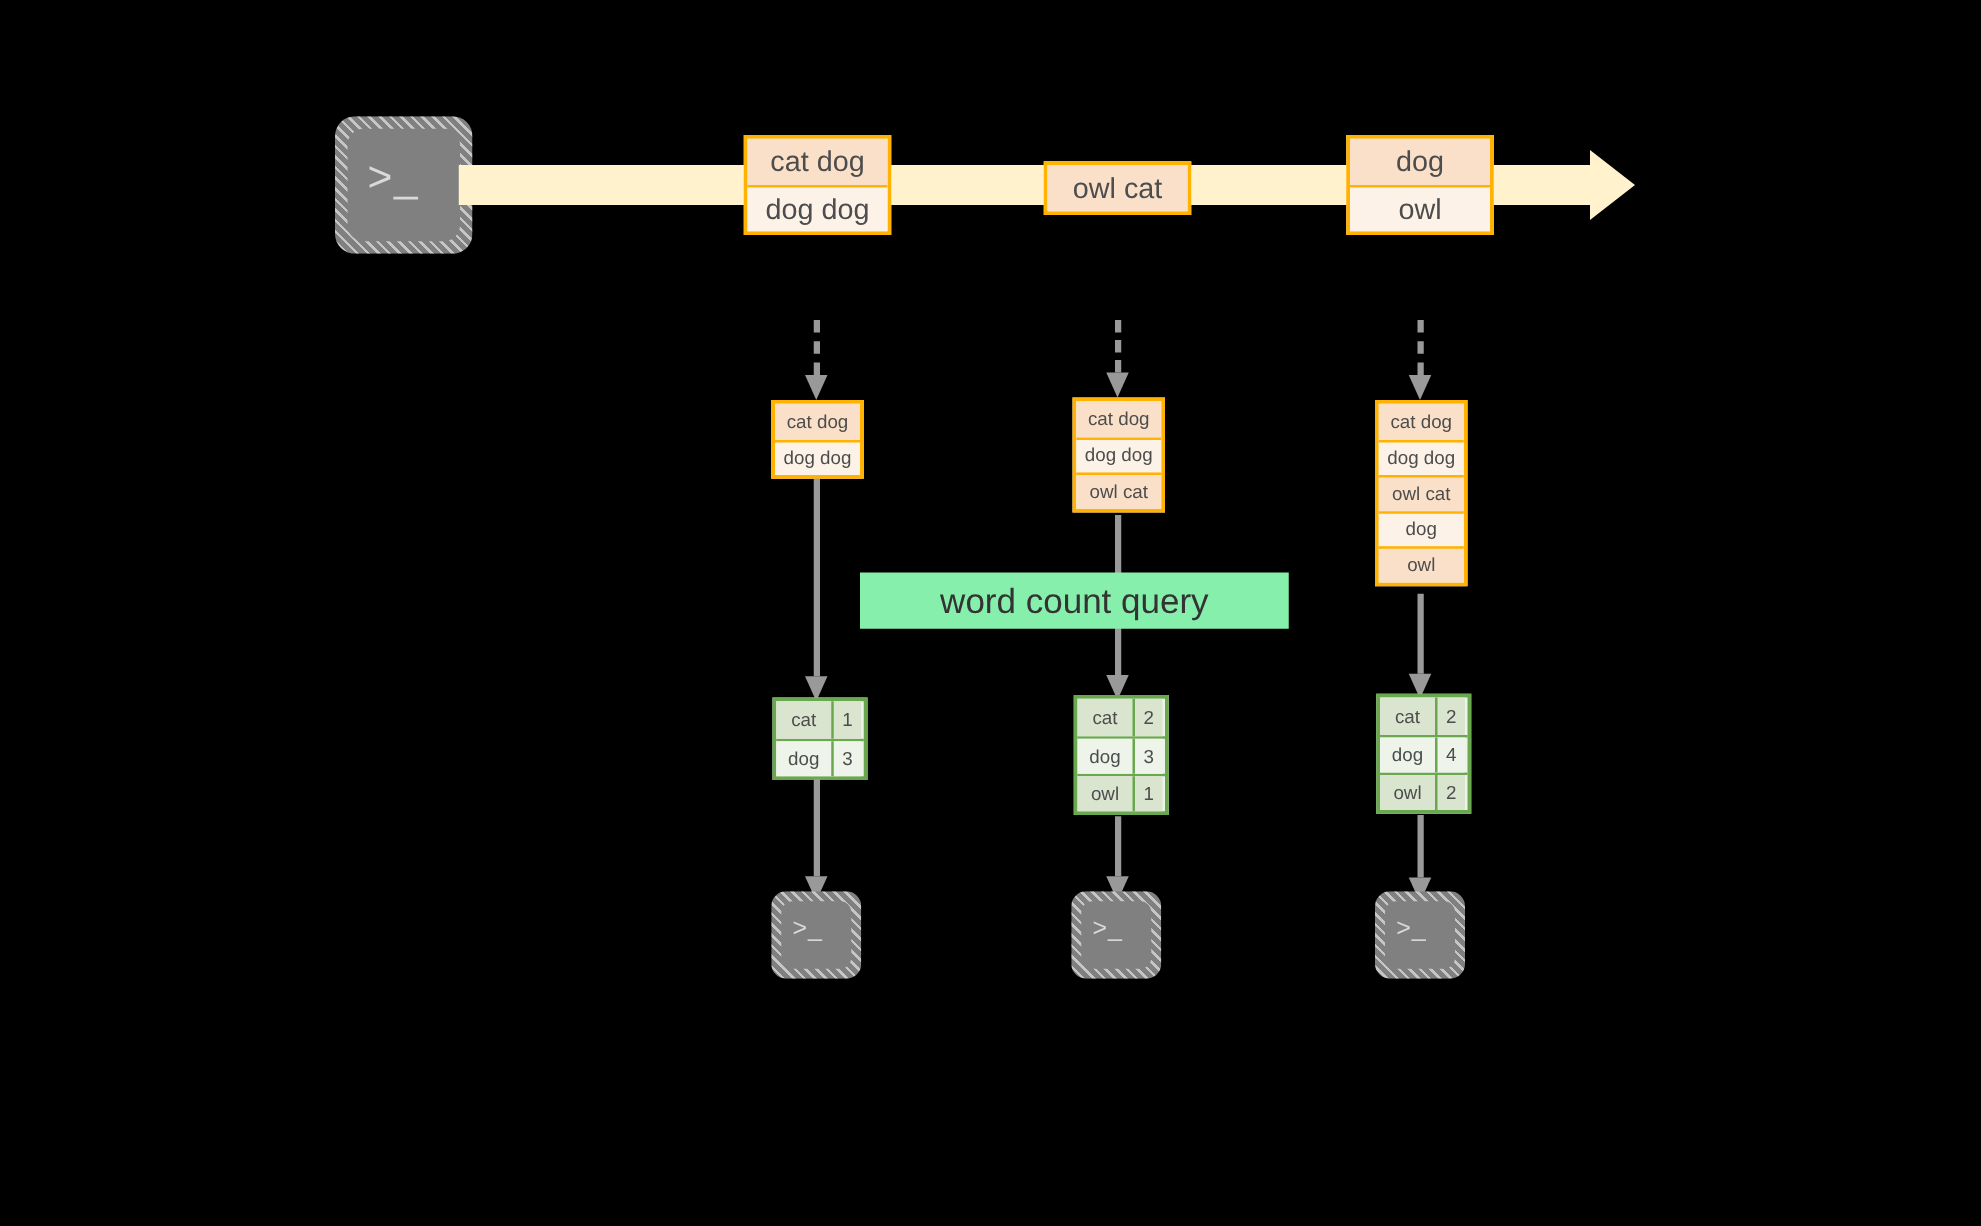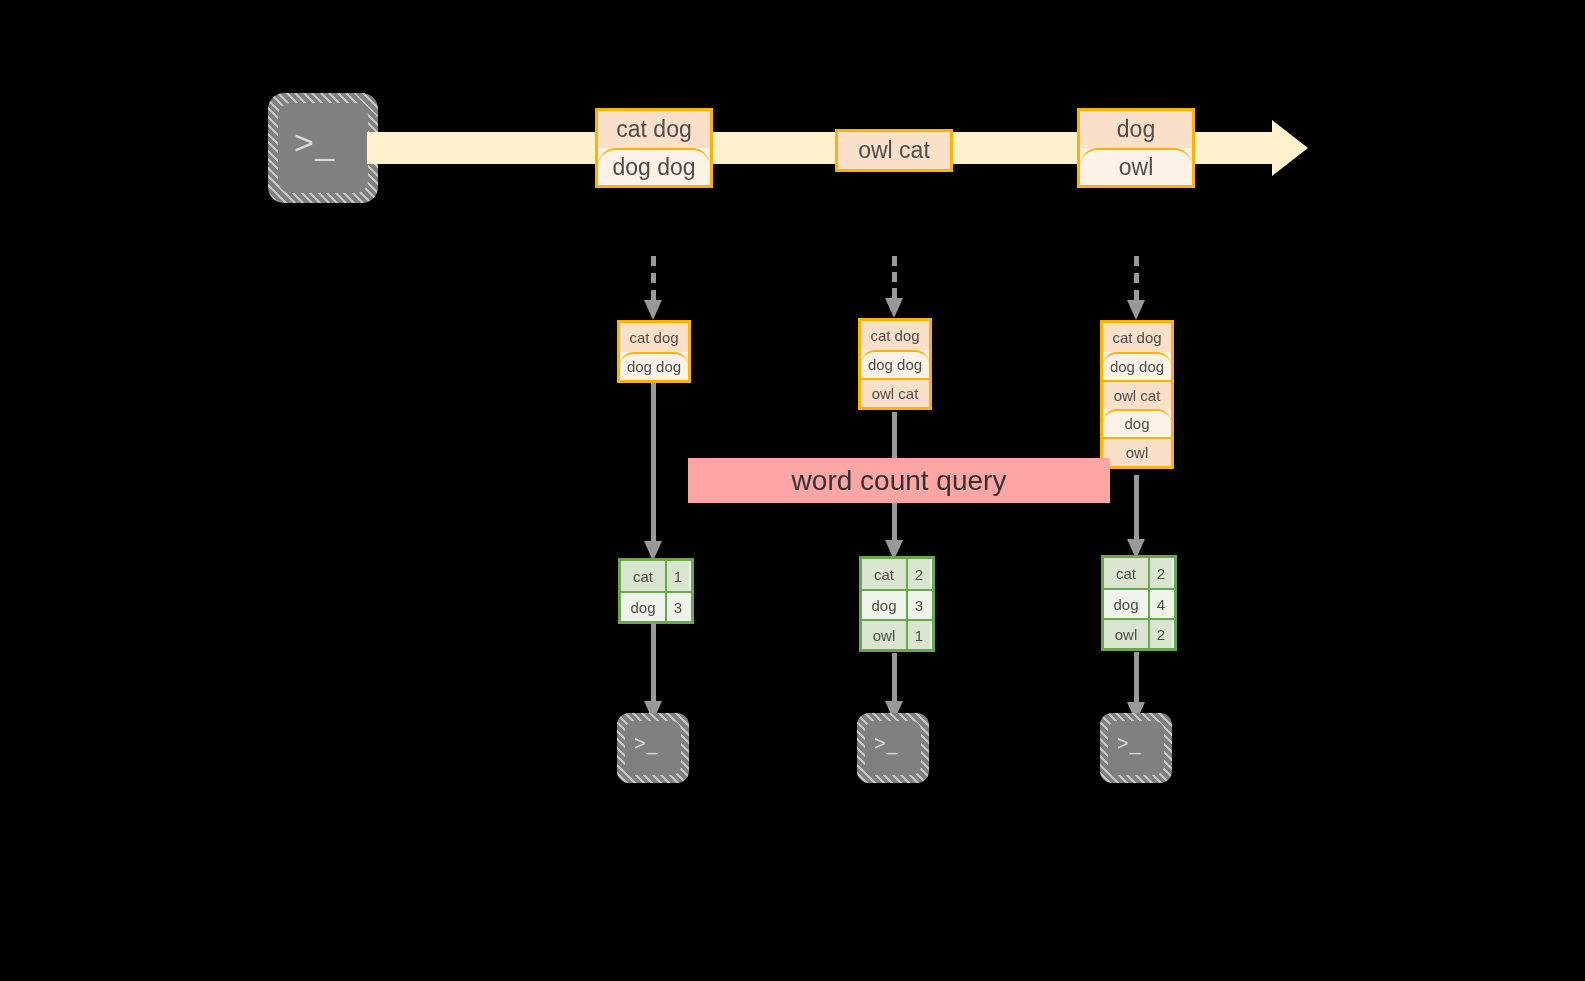--- a/index.html
+++ b/index.html
@@ -89,21 +89,21 @@
     color: #4d4d4d;
     text-align: center;
     white-space: nowrap;
     overflow: hidden;
     display: flex;
     align-items: center;
     justify-content: center;
     font-family: "Liberation Sans", sans-serif;
   }
   .rec-row.dark  { background: #fae0c8; }
-  .rec-row.light { background: #fdf2e7; border-radius: 18px; }
+  .rec-row.light { background: #fdf2e7; }
   .rec-row + .rec-row { border-top: 2px solid #ffb300; }
 
   
   .rec-stack.top   { }
   .rec-stack.top .rec-row { height: 37px; font-size: 23px; }
 
   
   .rec-stack.mid .rec-row { height: 28.5px; font-size: 15px; }
 
   
@@ -159,23 +159,23 @@
     border-left: 9.5px solid transparent;
     border-right: 9.5px solid transparent;
     border-top: 20px solid #999999;
   }
 
   
   #query-label {
     position: absolute;
     left: 688px;
     top: 458px;
-    width: 422px;
+    width: 343px;
     height: 45px;
-    background: #fca5a5;
+    background: #86efac;
     display: flex;
     align-items: center;
     justify-content: center;
   }
   #query-label span {
     font-size: 28px;
     color: #333333;
     white-space: nowrap;
     font-family: "Liberation Sans", sans-serif;
   }

